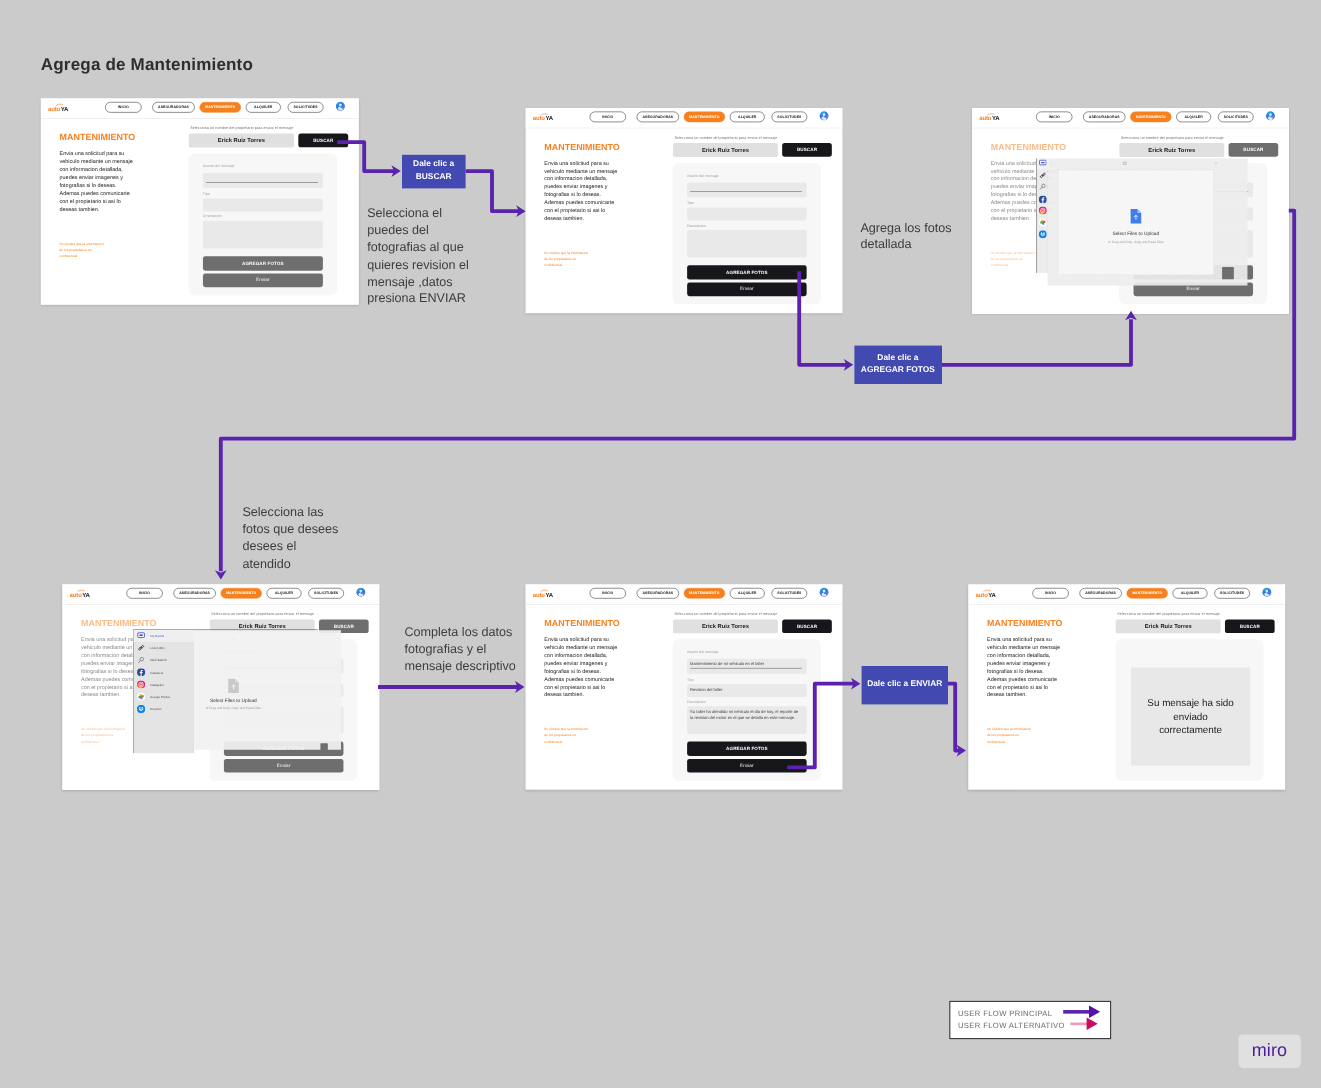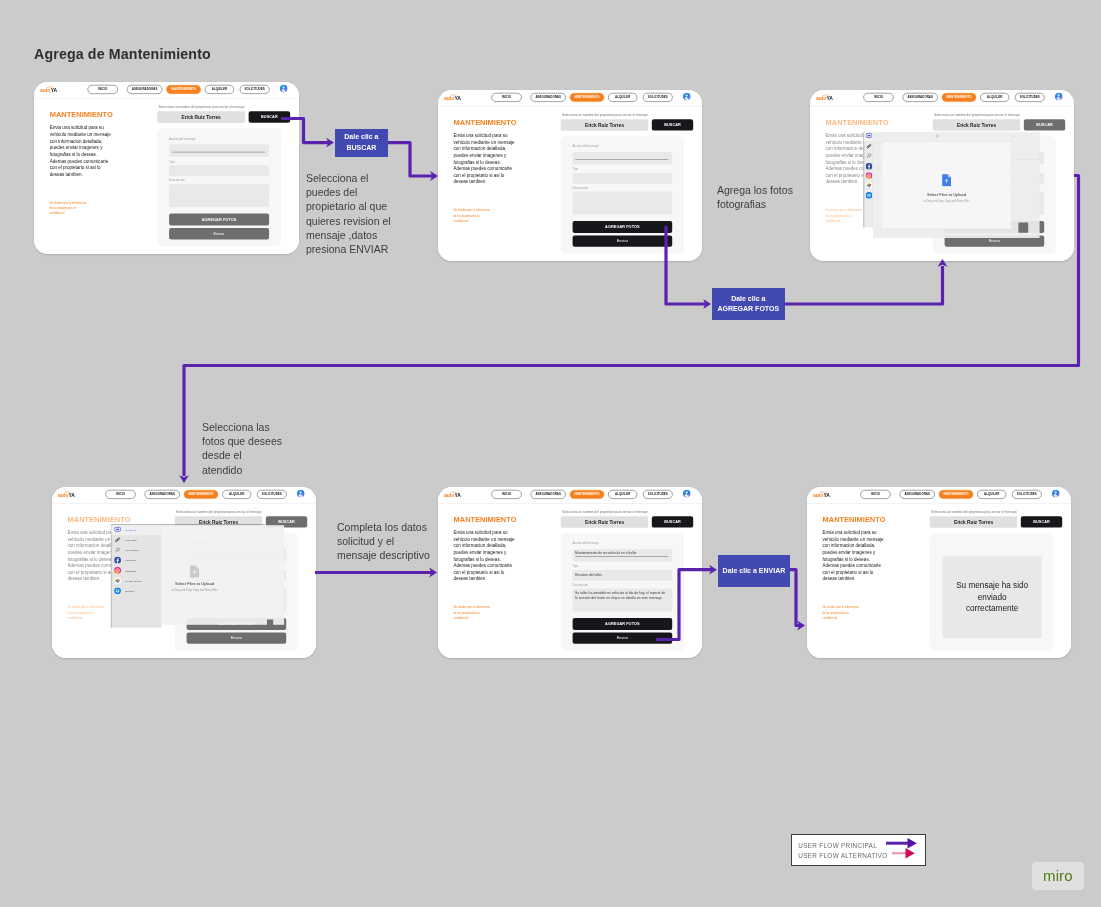--- a/index.html
+++ b/index.html
@@ -7,21 +7,21 @@
   body{width:1101px;height:907px;background:#cbcbcb;
        font-family:"Liberation Sans",sans-serif;overflow:hidden;position:relative;}
   #board{position:absolute;left:0;top:0;width:1101px;height:907px;}
   .abs{position:absolute;}
 
   .board-title{left:34px;top:45.5px;font-size:14.2px;font-weight:bold;color:#2e2e2e;
                letter-spacing:0.15px;white-space:nowrap;}
 
   
   .mock{position:absolute;background:#ffffff;overflow:hidden;
-        box-shadow:0 1px 2px rgba(0,0,0,.16);border-radius:14px;}
+        box-shadow:0 1px 2px rgba(0,0,0,.16);}
   .mock .scaler{position:absolute;left:0;top:0;width:1320px;height:855px;
         transform-origin:0 0;background:#fff;}
 
   
   .nav{position:absolute;left:0;top:0;width:1320px;height:82px;background:#fff;}
   .navline{position:absolute;left:0;top:82px;width:1320px;height:3px;background:#e9ebed;}
   .logo{position:absolute;left:30px;top:18px;width:96px;height:38px;}
   .pill{position:absolute;top:15px;height:44px;border:2.8px solid #15161a;border-radius:30px;
         display:flex;align-items:center;justify-content:center;box-sizing:border-box;
         font-size:14.6px;font-weight:bold;color:#15161a;letter-spacing:.2px;background:#fff;}
@@ -66,21 +66,21 @@
   .flowbox{position:absolute;background:#4249b1;display:flex;align-items:center;
       justify-content:center;text-align:center;color:#fff;font-weight:bold;
       font-size:7.0px;line-height:10.4px;letter-spacing:0px;}
   .note{position:absolute;color:#3d3d3d;font-size:10.5px;line-height:14.35px;}
 
   .legend{position:absolute;background:#fff;border:1.7px solid #3f3f3f;}
   .legend-label{position:absolute;font-size:6.4px;color:#6a6a6a;letter-spacing:.3px;white-space:nowrap;}
 
   .wm{position:absolute;background:#e0e0e0;border-radius:4px;
       display:flex;align-items:center;justify-content:center;
-      color:#4d7c0f;font-size:15px;letter-spacing:.1px;}
+      color:#4c1d95;font-size:15px;letter-spacing:.1px;}
 
   svg.flow{position:absolute;left:0;top:0;width:1101px;height:907px;overflow:visible;}
 </style>
 </head>
 <body>
 
 <div id="board">
   <div class="abs board-title">Agrega de Mantenimiento</div>
   <div id="mockups">
       <div class="mock" style="left: 33.5px; top: 81.5px; width: 265px; height: 172px;">
@@ -678,38 +678,38 @@
       </div>
       <div class="flowbox" style="left: 712px; top: 288.1px; width: 72.5px; height: 32.3px;">
         <div><span>Dale clic a</span><br><span>AGREGAR FOTOS</span></div>
       </div>
       <div class="flowbox" style="left: 717.9px; top: 555px; width: 72.1px; height: 31.7px;">
         <div><span>Dale clic a ENVIAR</span></div>
       </div>
       <div class="note" style="left: 306px; top: 170.5px; width: 96px;">
         <div>Selecciona el</div>
         <div>puedes del</div>
-        <div>propietario al que</div>
+        <div>fotografias al que</div>
         <div>quieres revision el</div>
         <div>mensaje ,datos</div>
         <div>presiona ENVIAR</div>
       </div>
       <div class="note" style="left: 717px; top: 182.5px; width: 90px;">
         <div>Agrega los fotos</div>
-        <div>fotografias</div>
+        <div>detallada</div>
       </div>
       <div class="note" style="left: 202px; top: 419.5px; width: 90px;">
         <div>Selecciona las</div>
         <div>fotos que desees</div>
-        <div>desde el</div>
+        <div>desees el</div>
         <div>atendido</div>
       </div>
       <div class="note" style="left: 337px; top: 519.5px; width: 100px;">
         <div>Completa los datos</div>
-        <div>solicitud y el</div>
+        <div>fotografias y el</div>
         <div>mensaje descriptivo</div>
       </div>
       <div class="legend" style="left: 791.4px; top: 833.8px; width: 132.3px; height: 30.4px;">
         <div class="legend-label" style="left:5.9px;top:7.400000000000091px;">USER FLOW PRINCIPAL</div>
         <svg width="32" height="12" style="position:absolute;left:93.3px;top:3.500000000000091px;overflow:visible;">
     <path d="M0 5.2 H23" stroke="#5a22ad" stroke-width="3"></path>
     <path d="M21.5 0 L30.8 5.2 L21.5 10.4 Z" fill="#5413a8"></path>
         </svg>
         <div class="legend-label" style="left:5.9px;top:17.600000000000136px;">USER FLOW ALTERNATIVO</div>
         <svg width="32" height="12" style="position:absolute;left:99.8px;top:13.700000000000136px;overflow:visible;">

